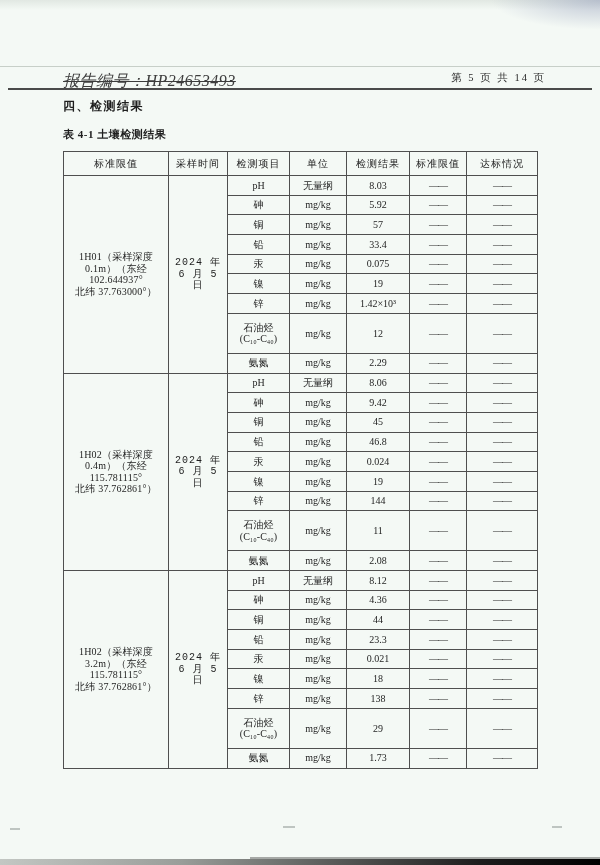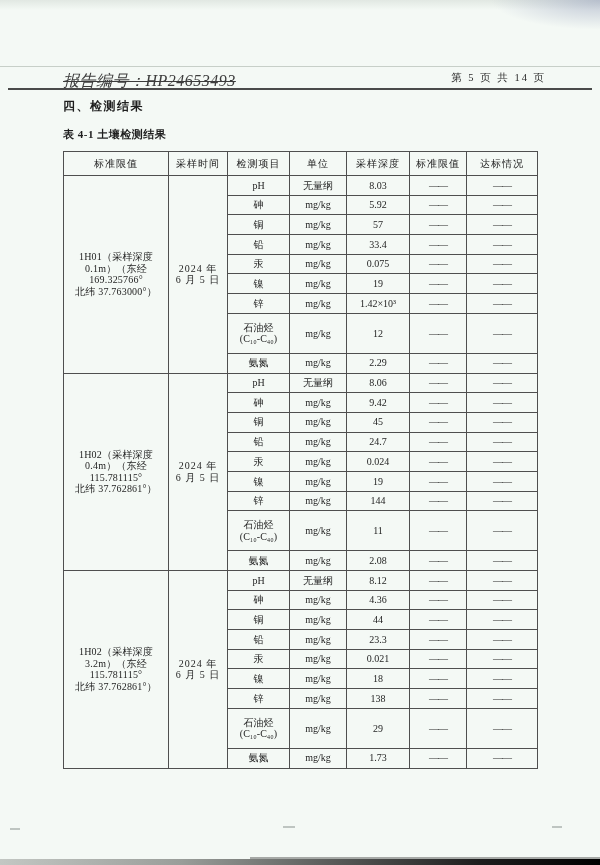--- a/index.html
+++ b/index.html
@@ -23,21 +23,21 @@
     border-collapse:collapse; table-layout:fixed;
   }
   table.report th, table.report td {
     border:1px solid #4f4f4f; text-align:center; vertical-align:middle;
     font-size:10px; line-height:1.15; padding:0 1px; overflow:hidden;
   }
   table.report th { height:24px; font-weight:normal; letter-spacing:1px; color:#222; }
   tr.s { height:19.7px; }
   tr.d { height:40px; }
   td.pt { font-size:9.5px; line-height:1.6; letter-spacing:0.2px; }
-  td.tm { font-size:10px; line-height:1.9; letter-spacing:1px; }
+  td.tm { font-size:10px; line-height:1.9; letter-spacing:1px;font-family:Liberation Mono, monospace; }
   td.dh { color:#2f2f2f; letter-spacing:-1px; font-size:10px; }
   .col1{width:105px}.col2{width:59px}.col3{width:62px}.col4{width:57px}.col5{width:63px}.col6{width:57px}.col7{width:71px}
   .corner-smudge {
     position:absolute; top:0; right:0; width:110px; height:30px;
     background:radial-gradient(ellipse at top right, rgba(148,158,186,0.55), rgba(148,158,186,0) 70%);
   }
   .top-noise { position:absolute; top:0; left:0; width:600px; height:10px;
     background:linear-gradient(180deg, rgba(190,200,192,0.35), rgba(190,200,192,0)); }
   .bottom-band {
     position:absolute; bottom:0; left:0; width:600px; height:6px;
@@ -72,30 +72,30 @@
         <col class="col5">
         <col class="col6">
         <col class="col7">
     </colgroup>
     <tbody>
         <tr>
       <th>标准限值</th>
       <th>采样时间</th>
       <th>检测项目</th>
       <th>单位</th>
-      <th>采样深度</th>
+      <th>检测结果</th>
       <th>标准限值</th>
       <th>达标情况</th>
     </tr>
 
     <tr class="s">
       <td class="pt" rowspan="9">
         <div>1H01（采样深度</div>
         <div>0.1m）（东经</div>
-        <div>169.325766°</div>
+        <div>102.644937°</div>
         <div>北纬 37.763000°）</div>
       </td>
       <td class="tm" rowspan="9">
         <div>2024 年</div>
         <div>6 月 5 日</div>
       </td>
       <td class="it">pH</td>
       <td>无量纲</td>
       <td>8.03</td>
       <td class="dh">——</td>
@@ -188,21 +188,21 @@
     <tr class="s">
       <td class="it">铜</td>
       <td>mg/kg</td>
       <td>45</td>
       <td class="dh">——</td>
       <td class="dh">——</td>
     </tr>
     <tr class="s">
       <td class="it">铅</td>
       <td>mg/kg</td>
-      <td>24.7</td>
+      <td>46.8</td>
       <td class="dh">——</td>
       <td class="dh">——</td>
     </tr>
     <tr class="s">
       <td class="it">汞</td>
       <td>mg/kg</td>
       <td>0.024</td>
       <td class="dh">——</td>
       <td class="dh">——</td>
     </tr>

